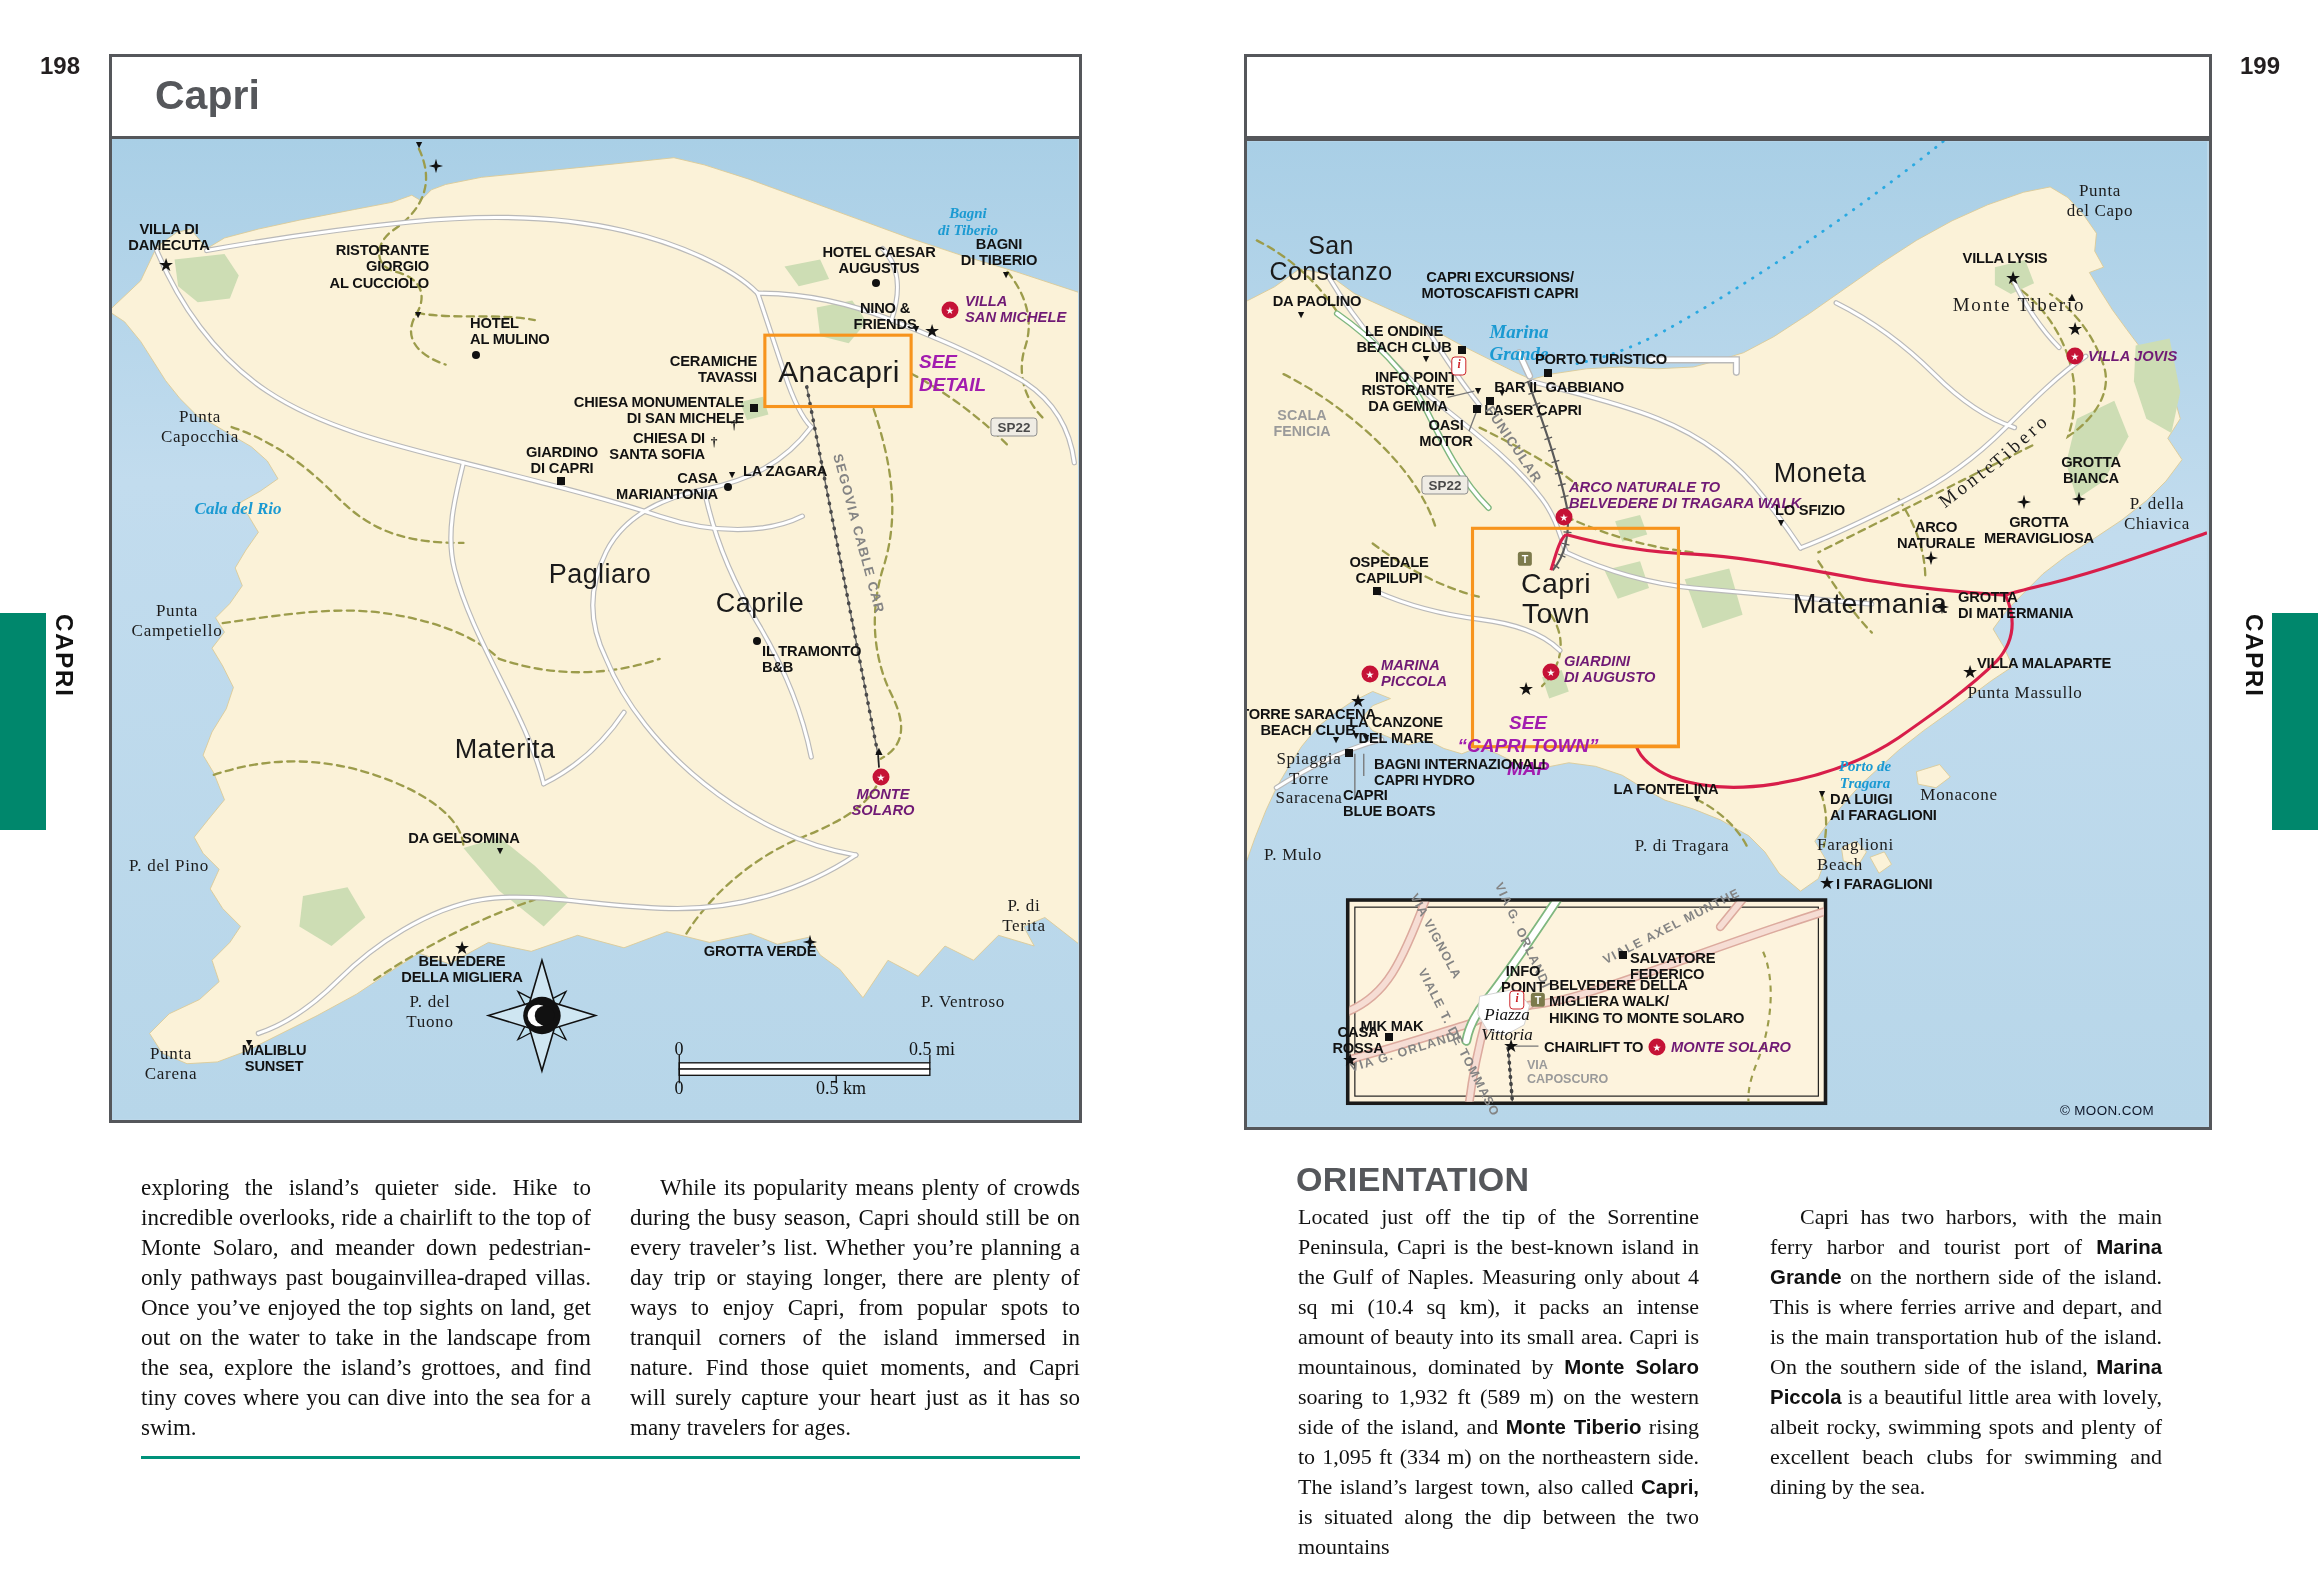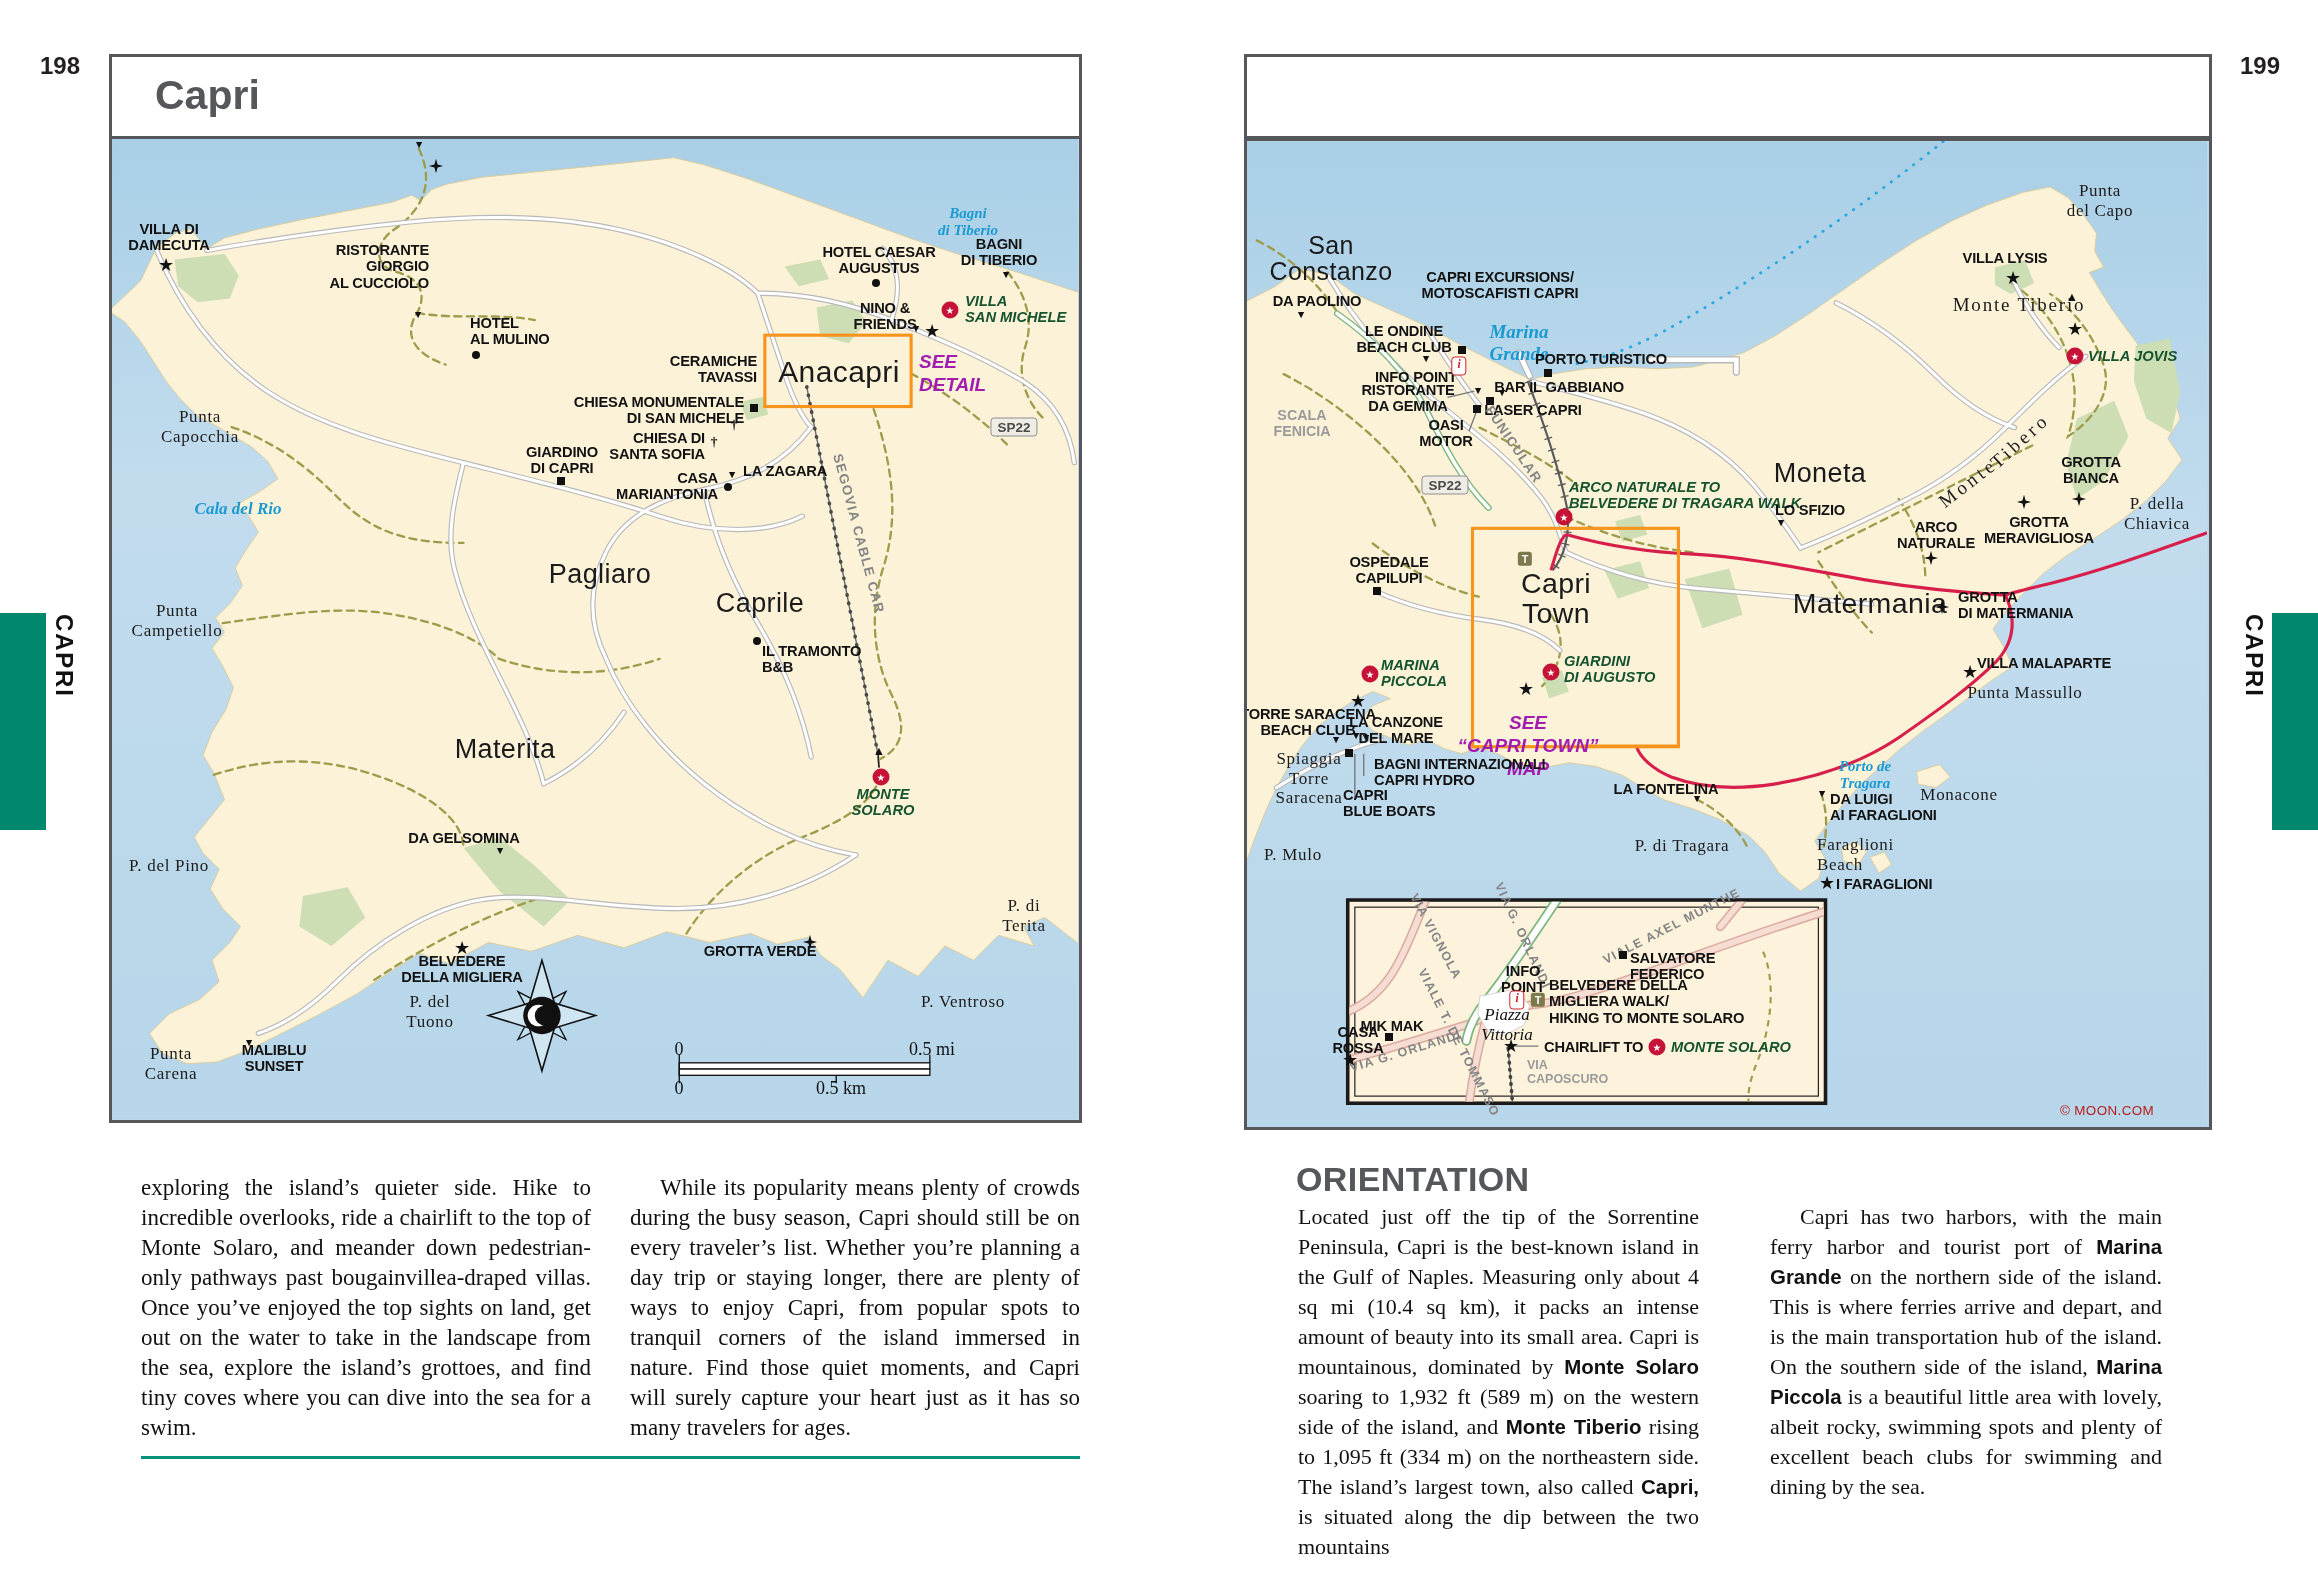--- a/index.html
+++ b/index.html
@@ -9,32 +9,32 @@
   .tabblock{position:absolute;width:46px;height:217px;background:#00876c;}
   .vtext{position:absolute;font:bold 24px "Liberation Sans",sans-serif;letter-spacing:1.8px;color:#111;
          transform:rotate(90deg);transform-origin:left top;white-space:nowrap;}
   .titlebar{position:absolute;border:3.6px solid #55575b;background:#fff;box-sizing:border-box;}
   .titlebar span{display:block;margin-left:43px;font:bold 41px/77px "Liberation Sans",sans-serif;color:#55575b;}
   .mapbody{position:absolute;border:3.6px solid #55575b;background:#bcd8ea;box-sizing:border-box;overflow:hidden;}
   .mapbody svg{position:absolute;left:0;top:0;}
   .labels{position:absolute;left:0;top:0;right:0;bottom:0;z-index:10;}
   .lbl{position:absolute;white-space:pre;line-height:1.12;}
   .poi{font:bold 14.7px/1.12 "Liberation Sans",sans-serif;color:#121212;letter-spacing:-0.2px;text-align:center;}
-  .poi-it{font:bold italic 14.7px/1.12 "Liberation Sans",sans-serif;color:#14532d;text-align:center;}
+  .poi-it{font:bold italic 14.7px/1.12 "Liberation Sans",sans-serif;color:#701a75;text-align:center;}
   .geo{font:17px/1.15 "Liberation Serif",serif;color:#1c1c1c;letter-spacing:0.7px;text-align:center;}
   .water{font:bold italic 17px/1.15 "Liberation Serif",serif;color:#1b9ad2;text-align:center;}
   .district{font:27px/1.05 "Liberation Sans",sans-serif;color:#1a1a1a;letter-spacing:0.4px;text-align:center;}
   .roadname{font:bold 13.4px/1.1 "Liberation Sans",sans-serif;color:#848484;letter-spacing:1.3px;text-align:center;}
   .gray{font:bold 14.3px/1.15 "Liberation Sans",sans-serif;color:#9a9a9a;text-align:center;}
   .orange-it{font:bold italic 19px/1.2 "Liberation Sans",sans-serif;color:#a21caf;text-align:center;}
   .shield{font:bold 13.4px/1 "Liberation Sans",sans-serif;color:#4a4a4a;background:#efece4;
           border:1.8px solid #8f8f8f;border-radius:3.6px;padding:1.8px 6.2px;}
   .scale{font:18px/1 "Liberation Serif",serif;color:#111;}
   .itserif{font:italic 17px/1.15 "Liberation Serif",serif;color:#111;text-align:center;}
-  .copyright{font:13.4px/1 "Liberation Sans",sans-serif;color:#b91c1c;letter-spacing:0.4px;}
+  .copyright{font:13.4px/1 "Liberation Sans",sans-serif;color:#0f172a;letter-spacing:0.4px;}
   .al{text-align:left;}
   .ar{text-align:right;}
   .mk{position:absolute;transform:translate(-50%,-50%);color:#111;line-height:1;z-index:11;}
   .mk-star{font-size:18px;}
   .mk-tri{font-size:10.7px;}
   .mk-peak{font-size:12.5px;}
   .mk-dot{width:8px;height:8px;background:#111;border-radius:50%;}
   .mk-sq{width:8px;height:8px;background:#111;}
   .mk-star4{width:14.3px;height:14.3px;background:#111;
             clip-path:polygon(50% 0,61% 39%,100% 50%,61% 61%,50% 100%,39% 61%,0 50%,39% 39%);}

